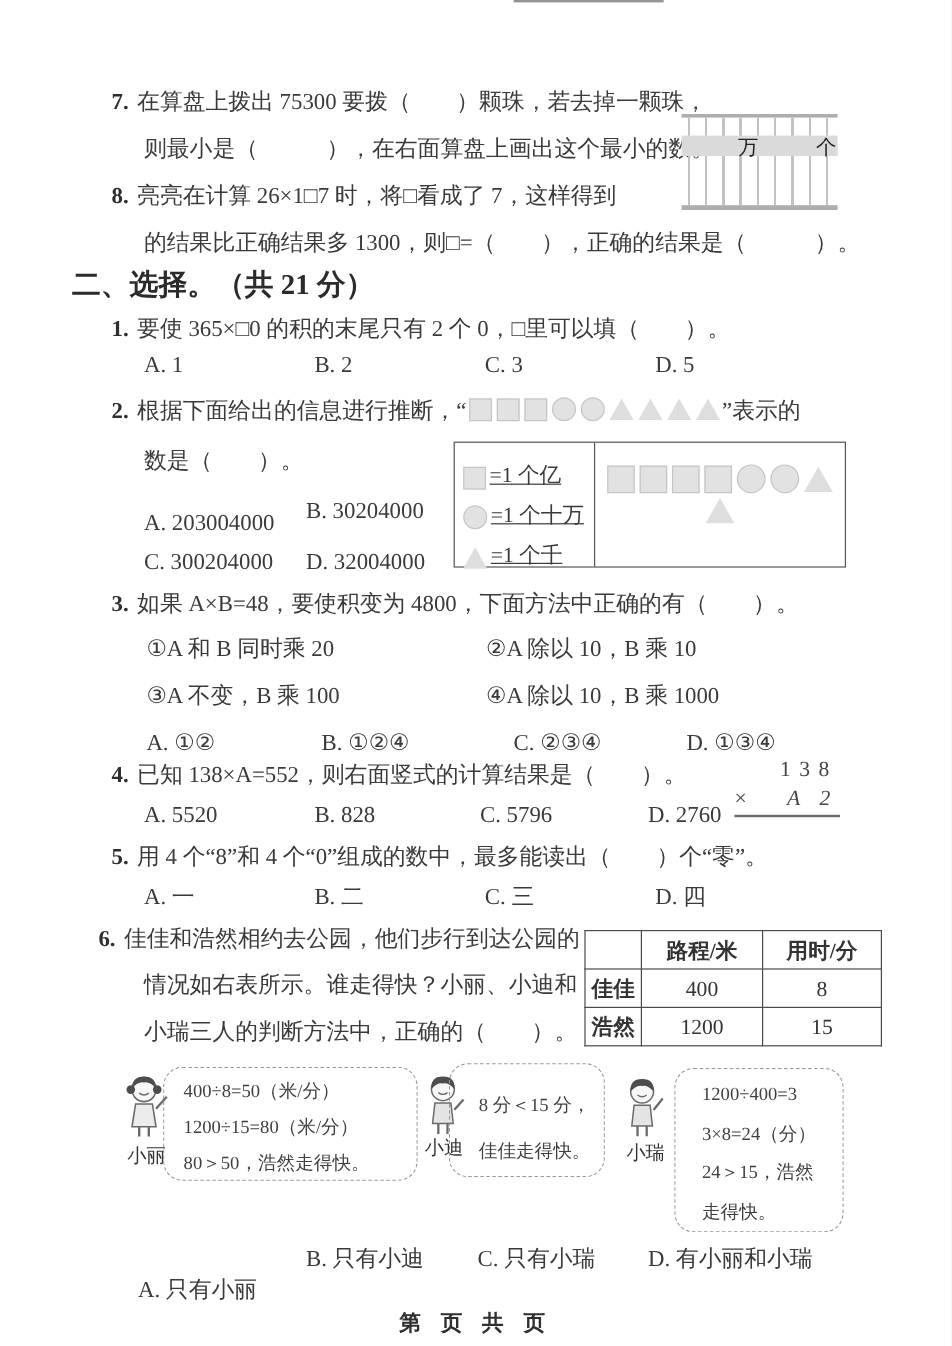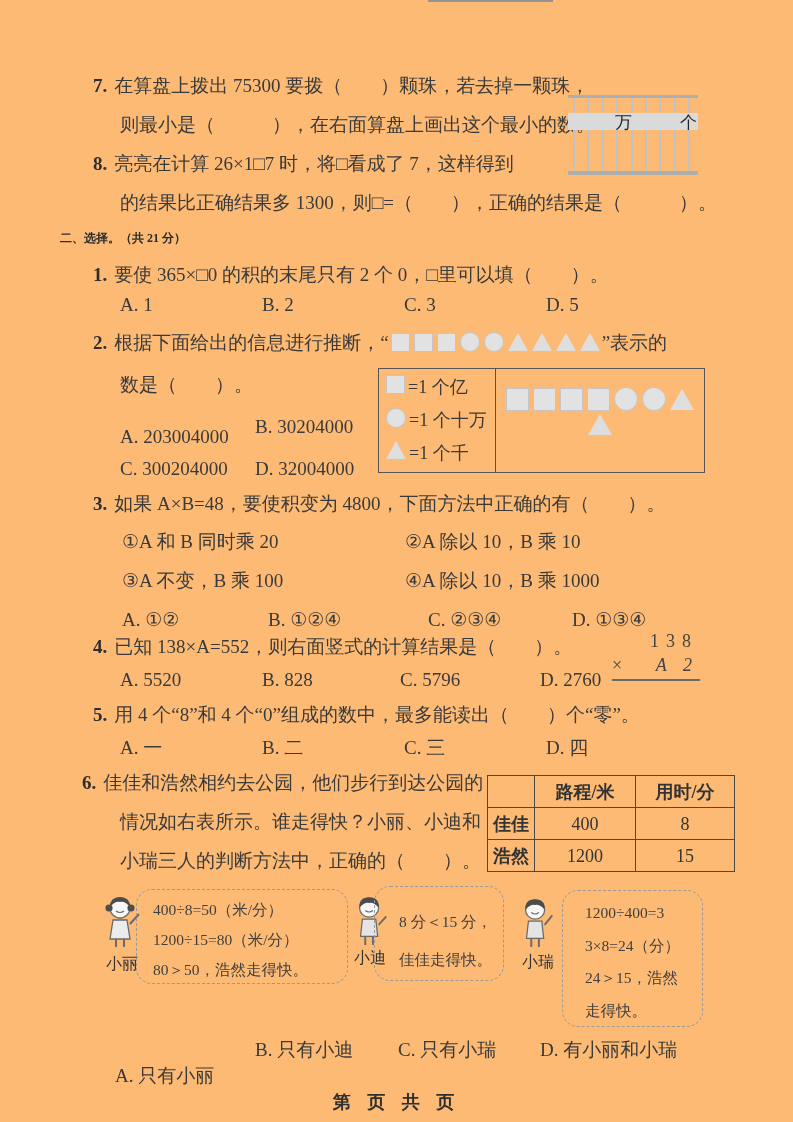--- a/index.html
+++ b/index.html
@@ -1,38 +1,38 @@
 <!DOCTYPE html>
 <html><head>
 <meta charset="utf-8">
 <style>
   html,body{margin:0;padding:0;background:#e8e8e6;}
   .page{
     position:relative;width:793px;height:1122px;margin:0 auto;
-    background:#fdba74;overflow:hidden;
+    background:#ffffff;overflow:hidden;
     font-family:"Liberation Serif","DejaVu Serif",serif;
     color:#3a3a3a;font-size:19px;line-height:24px;
   }
   .abs{position:absolute;}
   .qnum{font-weight:700;color:#2e2e2e;margin-right:7px;}
-  .sect{font-weight:700;font-size:12px;color:#2b2b2b;}
+  .sect{font-weight:700;font-size:24px;color:#2b2b2b;}
   .opt{position:absolute;white-space:nowrap;}
   
   .shape{display:inline-block;vertical-align:-3px;margin:0 2px;}
   .shape.square{width:17px;height:17px;background:#e2e2e2;border:1px solid #c5c5c5;}
   .shape.circle{width:18px;height:18px;background:#e2e2e2;border:1px solid #c5c5c5;border-radius:50%;}
   .shape.triangle{width:0;height:0;border-left:10px solid transparent;border-right:10px solid transparent;border-bottom:18px solid #dedede;vertical-align:-2px;}
   .big .shape.square{width:21px;height:21px;}
   .big .shape.circle{width:22px;height:22px;}
   .big .shape.triangle{border-left-width:12px;border-right-width:12px;border-bottom-width:21px;}
   .sm .shape{margin:0 3px 0 0;}
   
   .infobox{border:1.6px solid #555;display:flex;}
   .legendcol{width:117px;border-right:1.4px solid #555;padding:6px 4px 4px 7px;box-sizing:border-box;font-size:18px;}
-  .legendrow{height:33px;display:flex;align-items:flex-start;white-space:nowrap;}
+  .legendrow{height:33px;display:flex;align-items:flex-end;white-space:nowrap;text-decoration:underline;}
   .boxright{flex:1;text-align:center;padding-top:18px;}
   .caption{font-size:19px;margin-top:10px;letter-spacing:1px;}
   
   .abacus{position:absolute;left:568px;top:95px;width:130px;height:80px;}
   .ab-bar-top{position:absolute;left:0;right:0;top:0;height:3px;background:#aeaeae;}
   .ab-bar-bot{position:absolute;left:0;right:0;bottom:0;height:4px;background:#aeaeae;}
   .ab-rods{position:absolute;left:0;right:0;top:3px;bottom:4px;
     background:repeating-linear-gradient(90deg,transparent 0px,transparent 5px,#c2c2c2 5px,#c2c2c2 7px,transparent 7px,transparent 14.4px);}
   .ab-beam{position:absolute;left:0;right:0;top:18px;height:17px;background:#dadada;}
   .ab-lab{position:absolute;top:-2px;font-size:17px;color:#222;}

